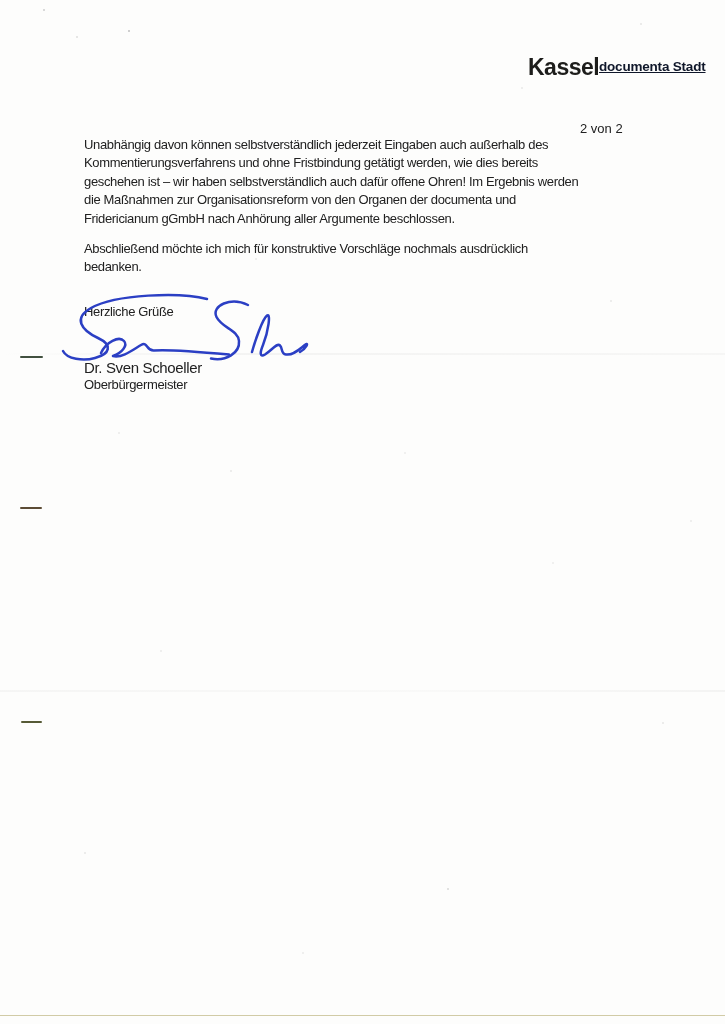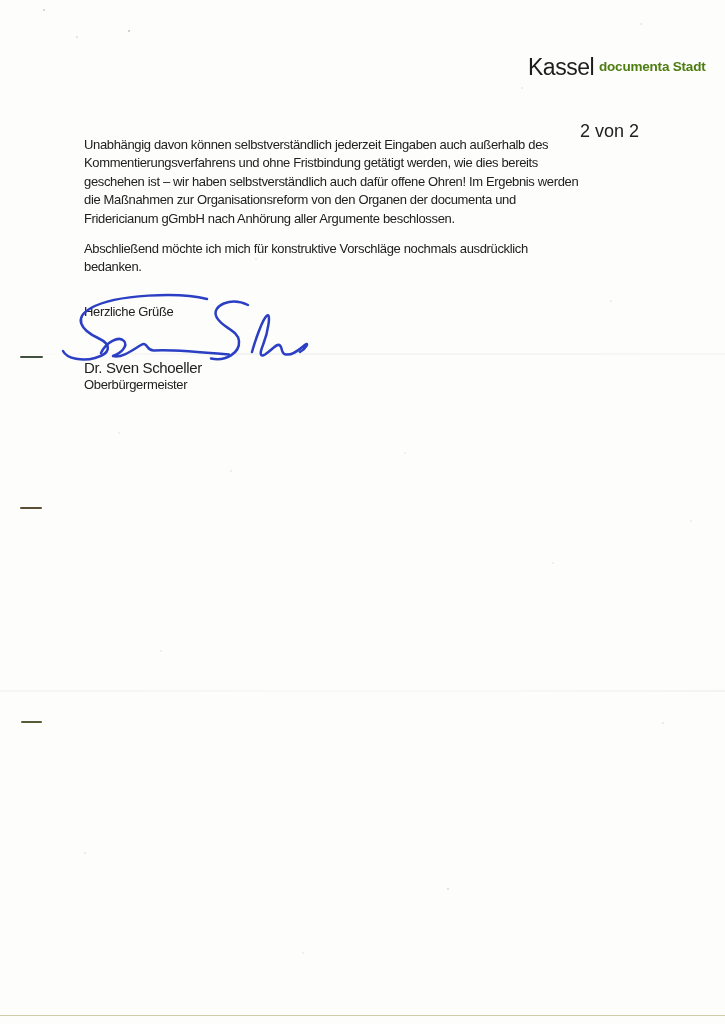--- a/index.html
+++ b/index.html
@@ -40,37 +40,37 @@
       552px 562px 0 rgba(150,150,150,.12),
       118px 432px 0 rgba(150,150,150,.13),
       255px 258px 0 rgba(150,150,150,.14),
       690px 520px 0 rgba(150,150,150,.13);
   }
 
   .wordmark {
     position: absolute;
     left: 528px; top: 54px;
     font-size: 23px;
-    font-weight: 400;
+    font-weight: 700;
     letter-spacing: -0.5px;
     color: #1d1d1b;
   }
 
   .brand-label {
     position: absolute;
     left: 599px; top: 59px;
     font-size: 13.5px;
     font-weight: 700;
     letter-spacing: -0.2px;
   }
 
   .page-indicator {
     position: absolute;
     left: 580px; top: 121px;
-    font-size: 18px;
+    font-size: 13px;
   }
 
   .paragraph {
     position: absolute;
     left: 84px;
     width: 540px;
     font-size: 13px;
     letter-spacing: -0.35px;
     line-height: 18.4px;
     white-space: pre-line;
@@ -129,21 +129,21 @@
 
 <div class="scan-page">
 
   <div class="speckles"></div>
 
   <div class="crease crease-1"></div>
   <div class="crease crease-2"></div>
 
   <div class="wordmark" style="color: rgb(29, 29, 27);">Kassel</div>
 
-  <div class="brand-label" style="color: #4d7c0f;">documenta Stadt</div>
+  <div class="brand-label" style="color: #0f172a; text-decoration: underline;">documenta Stadt</div>
 
   <div class="page-indicator">2 von 2</div>
 
   <div class="paragraph paragraph-2">Abschließend möchte ich mich für konstruktive Vorschläge nochmals ausdrücklich
 bedanken.</div>
 
   <div class="paragraph paragraph-1">Unabhängig davon können selbstverständlich jederzeit Eingaben auch außerhalb des
 Kommentierungsverfahrens und ohne Fristbindung getätigt werden, wie dies bereits
 geschehen ist – wir haben selbstverständlich auch dafür offene Ohren! Im Ergebnis werden
 die Maßnahmen zur Organisationsreform von den Organen der documenta und

